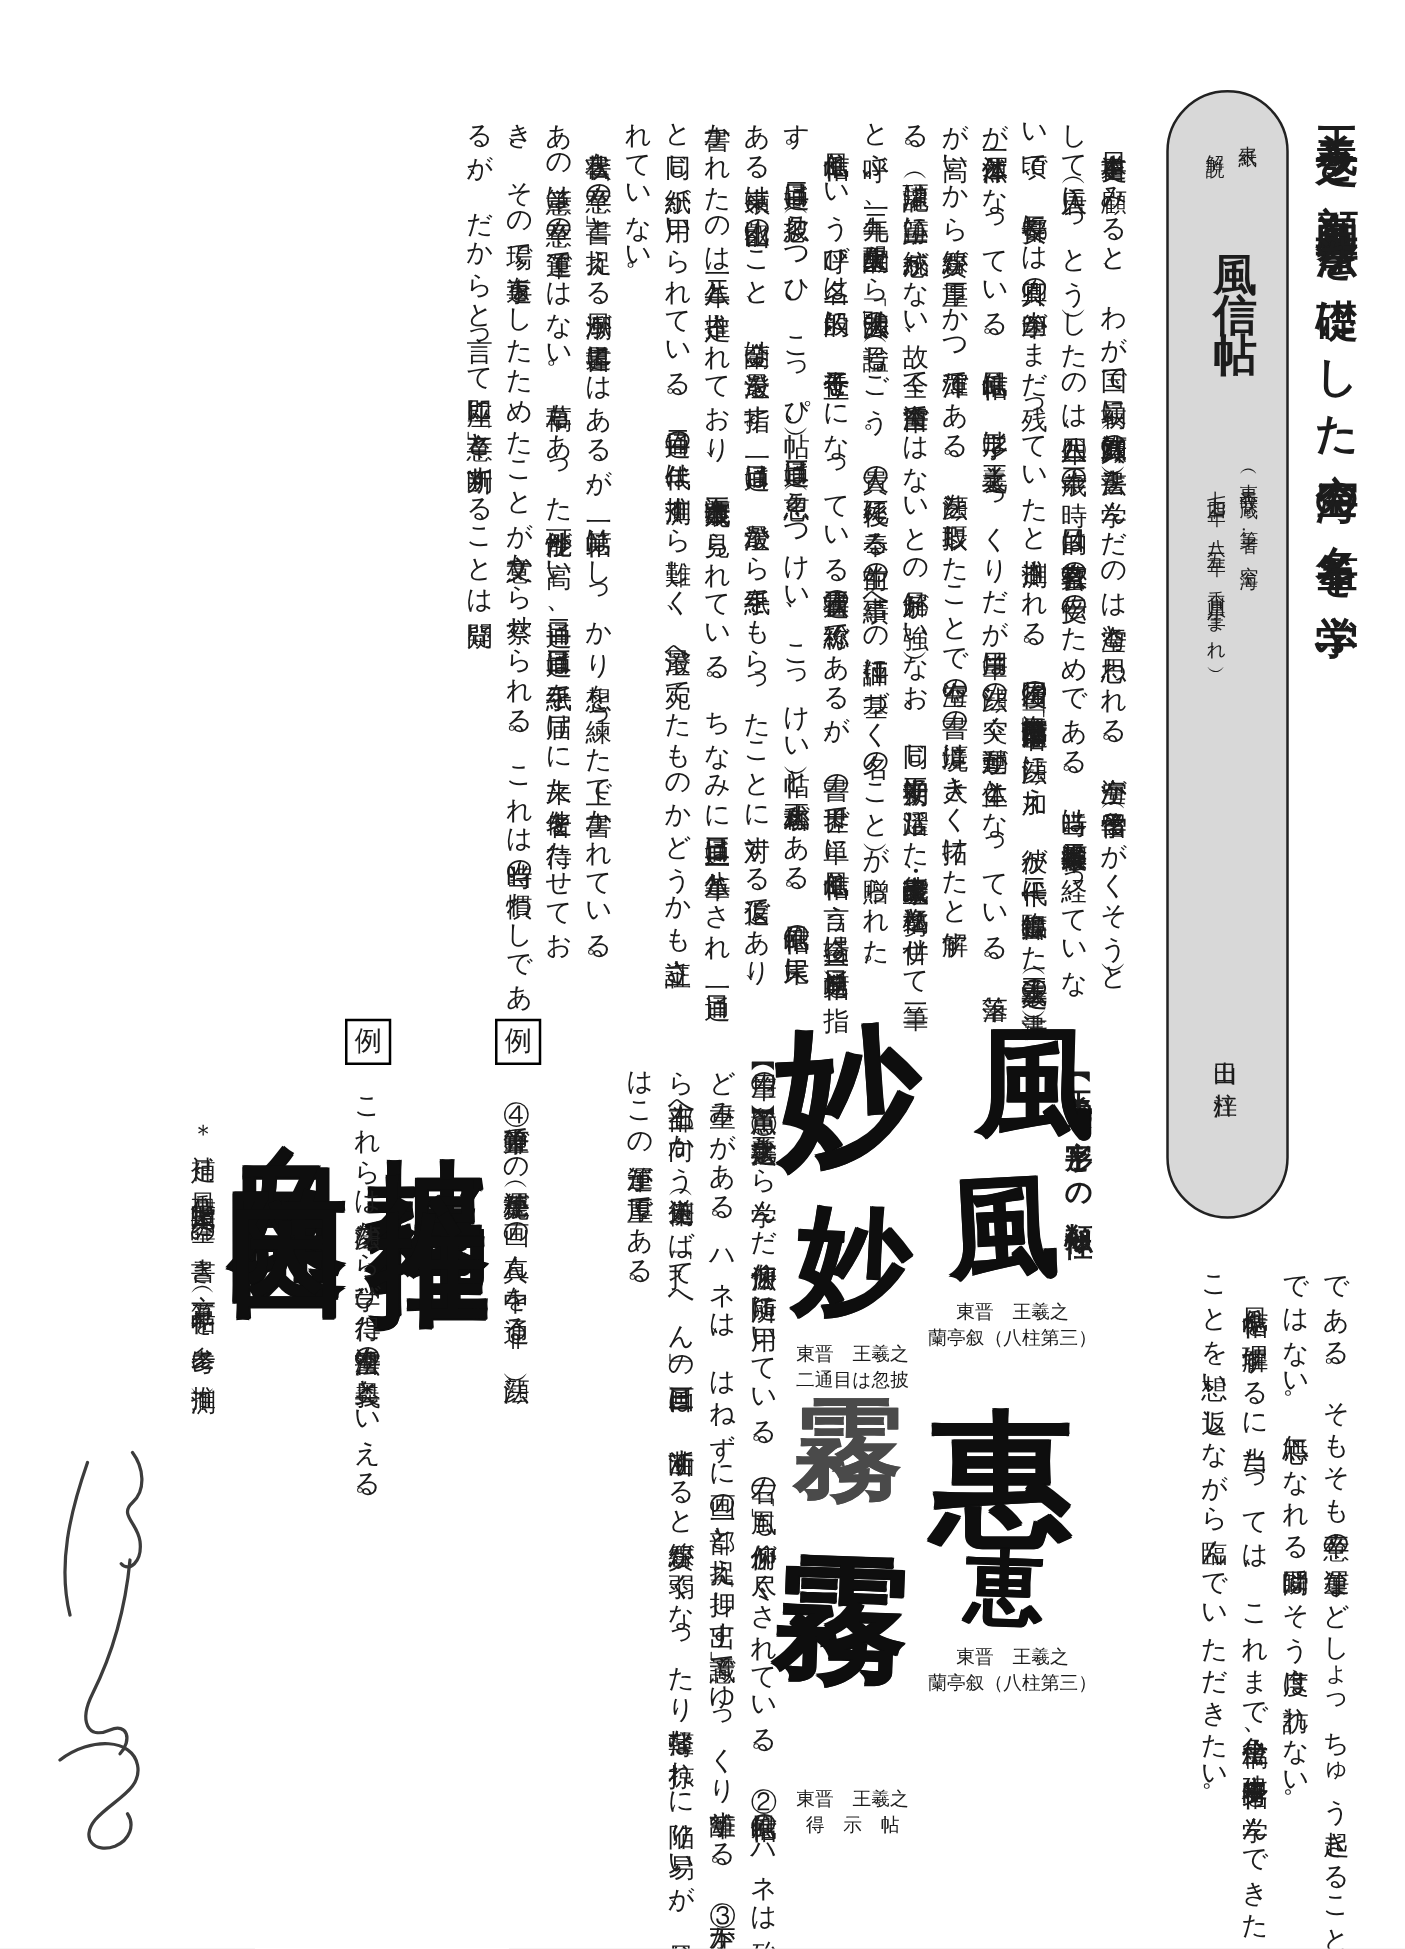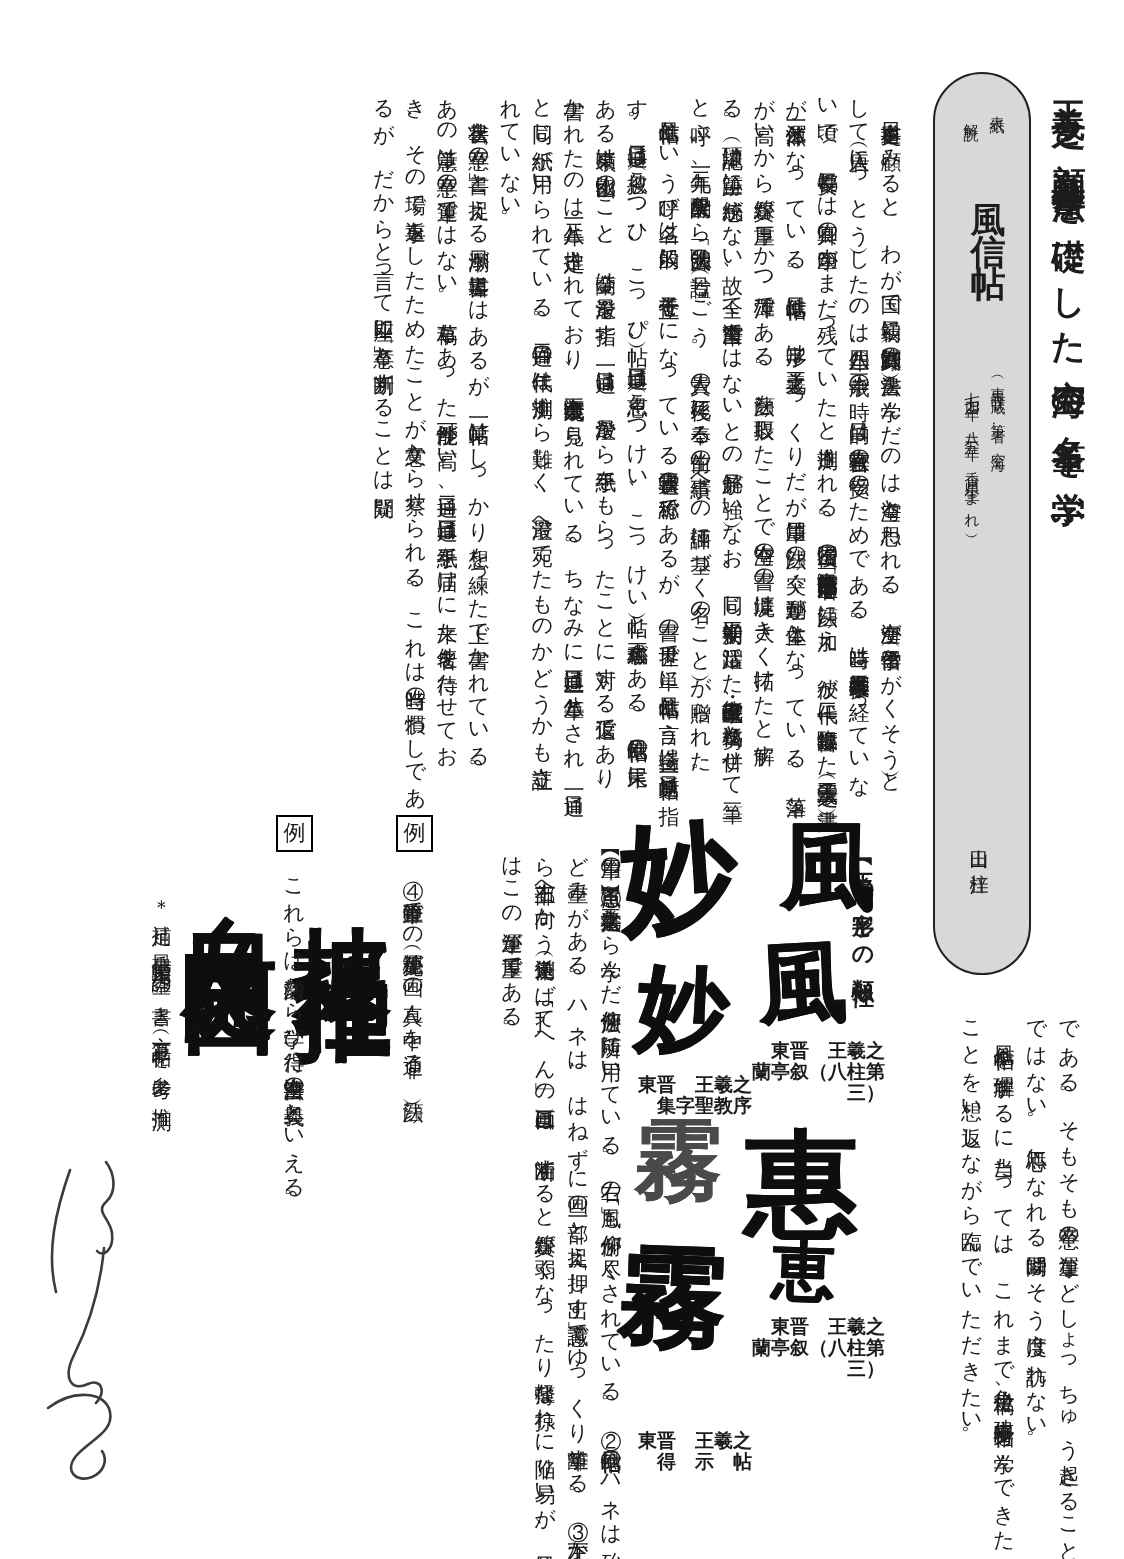--- a/index.html
+++ b/index.html
@@ -55,21 +55,21 @@
   }
   .brush-block p{margin:0;padding:0;}
 
   
   .cal{
     font-weight:bold;color:#0e0e0e;line-height:1;
     text-shadow:1.3px 0 currentColor,0 1.3px currentColor,1px 1px currentColor;
   }
   .cal-light{color:#4a4a4a;text-shadow:0.6px 0 currentColor;}
   .caption{
-    font-size:19px;line-height:21px;text-align:right;font-weight:bold;
+    font-size:15px;line-height:21px;text-align:center;
   }
   .cal-col{
     font-weight:bold;color:#0e0e0e;line-height:1;
     text-shadow:1.4px 0 currentColor,0 1.4px currentColor,1px 1px currentColor;
   }
 
   
   .ex-box{
     width:37px;height:37px;border:2px solid #000;box-sizing:border-box;
     text-align:center;font-size:22px;line-height:32px;background:#fff;
@@ -118,21 +118,21 @@
   <div class="abs cal" style="left:772px;top:1240px;font-size:62px;transform:rotate(2deg);">恵</div>
   <div class="abs caption" style="left:735px;top:1316px;width:150px;">
     <div>東晋　王羲之</div>
     <div>蘭亭叙（八柱第三）</div>
   </div>
 
   <div class="abs cal" style="left:620px;top:818px;font-size:116px;transform:rotate(-4deg);">妙</div>
   <div class="abs cal" style="left:636px;top:962px;font-size:92px;transform:rotate(3deg);">妙</div>
   <div class="abs caption" style="left:612px;top:1074px;width:140px;">
     <div>東晋　王羲之</div>
-    <div>集字聖教序</div>
+    <div>二通目は忽披</div>
   </div>
   <div class="abs cal cal-light" style="left:634px;top:1118px;font-size:88px;">霧</div>
   <div class="abs cal" style="left:618px;top:1244px;font-size:108px;transform:rotate(2deg);">霧</div>
   <div class="abs caption" style="left:612px;top:1430px;width:140px;">
     <div>東晋　王羲之</div>
     <div>得　示　帖</div>
   </div>
 
   <div class="abs v brush-block">
     <p>【用筆の留意点】①王羲之書法から学んだ俯仰法を随所に用いている。右の「風」も俯仰が尽くされている。②風信帖のハネは殆ど重みがある。ハネは、はねずに画の一部と捉え「押し出す」意識でゆっくり離筆する。③左下から右上部へ向かう送筆（例えば「扌てへん」の三画目）は、油断すると線質が弱くなったり軽薄な掠れに陥り易いが、風信帖はこの運筆が重厚である。</p>

